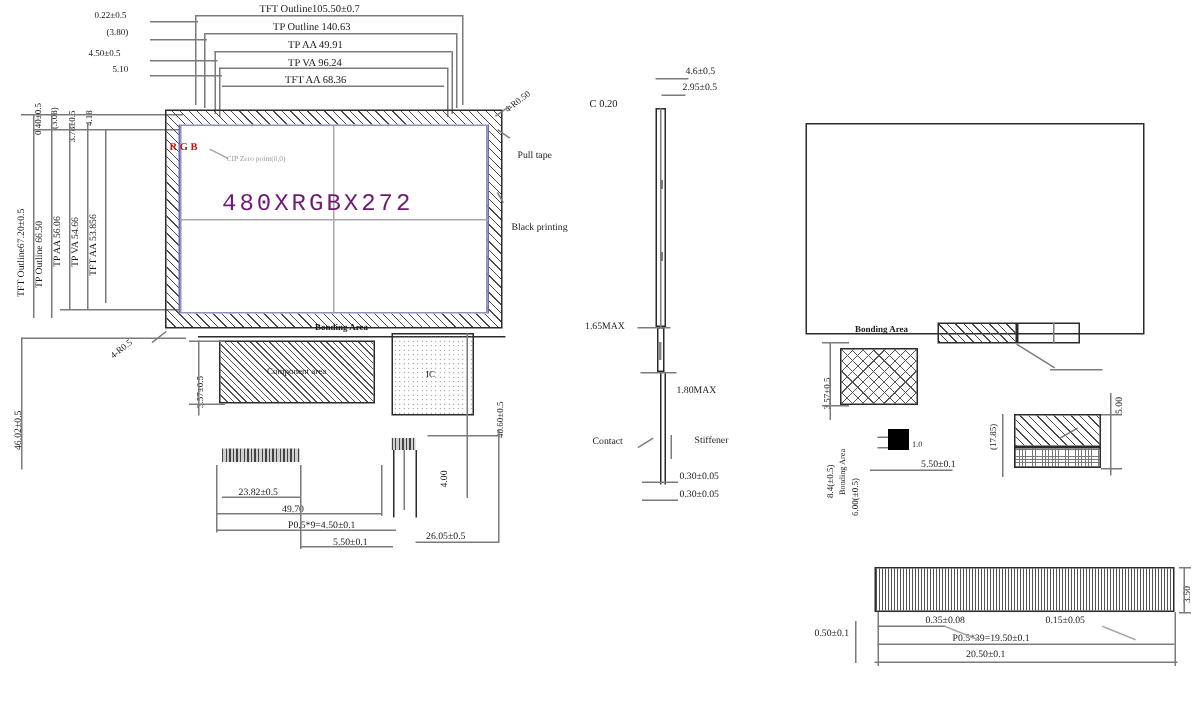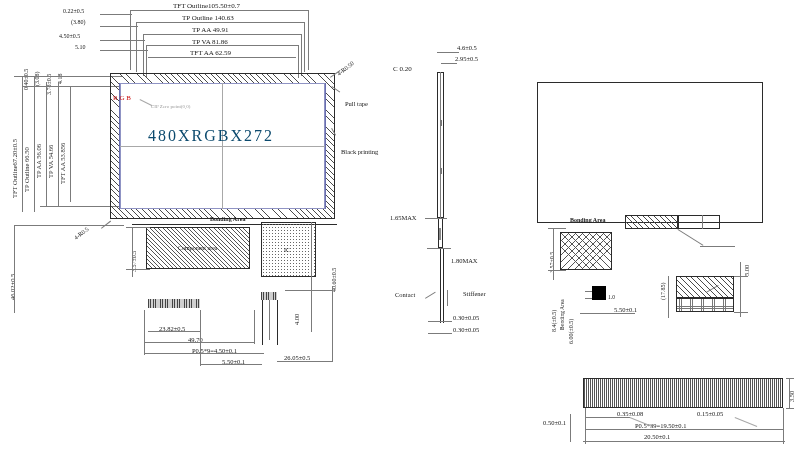--- a/index.html
+++ b/index.html
@@ -12,21 +12,21 @@
   .r90{transform-origin:0 0;transform:rotate(-90deg);}
   .rot45{transform-origin:0 0;transform:rotate(-38deg);}
   .ln{position:absolute;background:#2b2b2b;}
   .h{height:1px;}
   .v{width:1px;}
   .thin{background:#7b7b7b;}
   .xthin{background:#a8a8a8;}
   .blue{background:#6a6fb0;}
   .red{color:#cc1111;}
   .gray{color:#c9c9c9;}
-  .faint{color:#0c4a6e;}
+  .faint{color:#701a75;font-family:Liberation Mono, monospace;}
   .box{position:absolute;border:1px solid #2b2b2b;box-sizing:border-box;}
   .boxthin{position:absolute;border:1px solid #8a8a8a;box-sizing:border-box;}
 
   
   .hatch{background-image:repeating-linear-gradient(45deg,
          #4a4a4a 0 0.6px, transparent 0.6px 4px);}
   .hatch-d{background-image:repeating-linear-gradient(45deg,
          #555 0 0.7px, transparent 0.7px 3px);}
   .cross{background-image:
       repeating-linear-gradient(45deg,#555 0 0.6px,transparent 0.6px 5px),
@@ -48,22 +48,22 @@
 </head>
 <body>
 
 <div class="stage">
 
   <div>
 
     <div class="t f7" style="left:173px;top:3px;">TFT Outline105.50±0.7</div>
     <div class="t f7" style="left:182px;top:15px;">TP Outline 140.63</div>
     <div class="t f7" style="left:192px;top:27px;">TP AA 49.91</div>
-    <div class="t f7" style="left:192px;top:39px;">TP VA 81.86</div>
-    <div class="t f7" style="left:190px;top:50px;">TFT AA 62.59</div>
+    <div class="t f7" style="left:192px;top:39px;">TP VA 96.24</div>
+    <div class="t f7" style="left:190px;top:50px;">TFT AA 68.36</div>
 
     <div class="ln h thin" style="left:130px;top:10px;width:178px;"></div>
     <div class="ln h thin" style="left:136px;top:22px;width:168px;"></div>
     <div class="ln h thin" style="left:143px;top:34px;width:158px;"></div>
     <div class="ln h thin" style="left:146px;top:45px;width:152px;"></div>
     <div class="ln h thin" style="left:148px;top:57px;width:148px;"></div>
     <div class="ln v thin" style="left:130px;top:10px;height:60px;"></div>
     <div class="ln v thin" style="left:308px;top:10px;height:60px;"></div>
     <div class="ln v thin" style="left:136px;top:22px;height:50px;"></div>
     <div class="ln v thin" style="left:304px;top:22px;height:50px;"></div>
@@ -110,21 +110,21 @@
                 background:#fff;border:1px solid #8f93c4;box-sizing:border-box;"></div>
 
     <div class="ln v blue" style="left:119px;top:83px;height:126px;"></div>
     <div class="ln v blue" style="left:325px;top:83px;height:126px;"></div>
 
     <div class="ln h xthin" style="left:120px;top:146px;width:205px;"></div>
     <div class="ln v xthin" style="left:222px;top:83px;height:126px;"></div>
 
     <div class="t f16 faint" style="left:148px;top:128px;">480XRGBX272</div>
 
-    <div class="t f7 red" style="left:113px;top:95px;font-weight:normal;">R G B</div>
+    <div class="t f7 red" style="left:113px;top:95px;font-weight:bold;">R G B</div>
 
     <div class="t f5 gray" style="left:151px;top:104px;color:#9a9a9a;">CIP Zero point(0,0)</div>
     <div class="ln xthin" style="left:140px;top:99px;width:14px;height:1px;
          transform:rotate(27deg);transform-origin:0 0;"></div>
 
     <div class="t f65" style="left:345px;top:101px;">Pull tape</div>
     <div class="t f65" style="left:341px;top:149px;">Black printing</div>
     <div class="ln thin" style="left:332px;top:86px;width:10px;height:1px;
          transform:rotate(35deg);transform-origin:0 0;"></div>
     <div class="ln thin" style="left:332px;top:128px;width:8px;height:1px;

